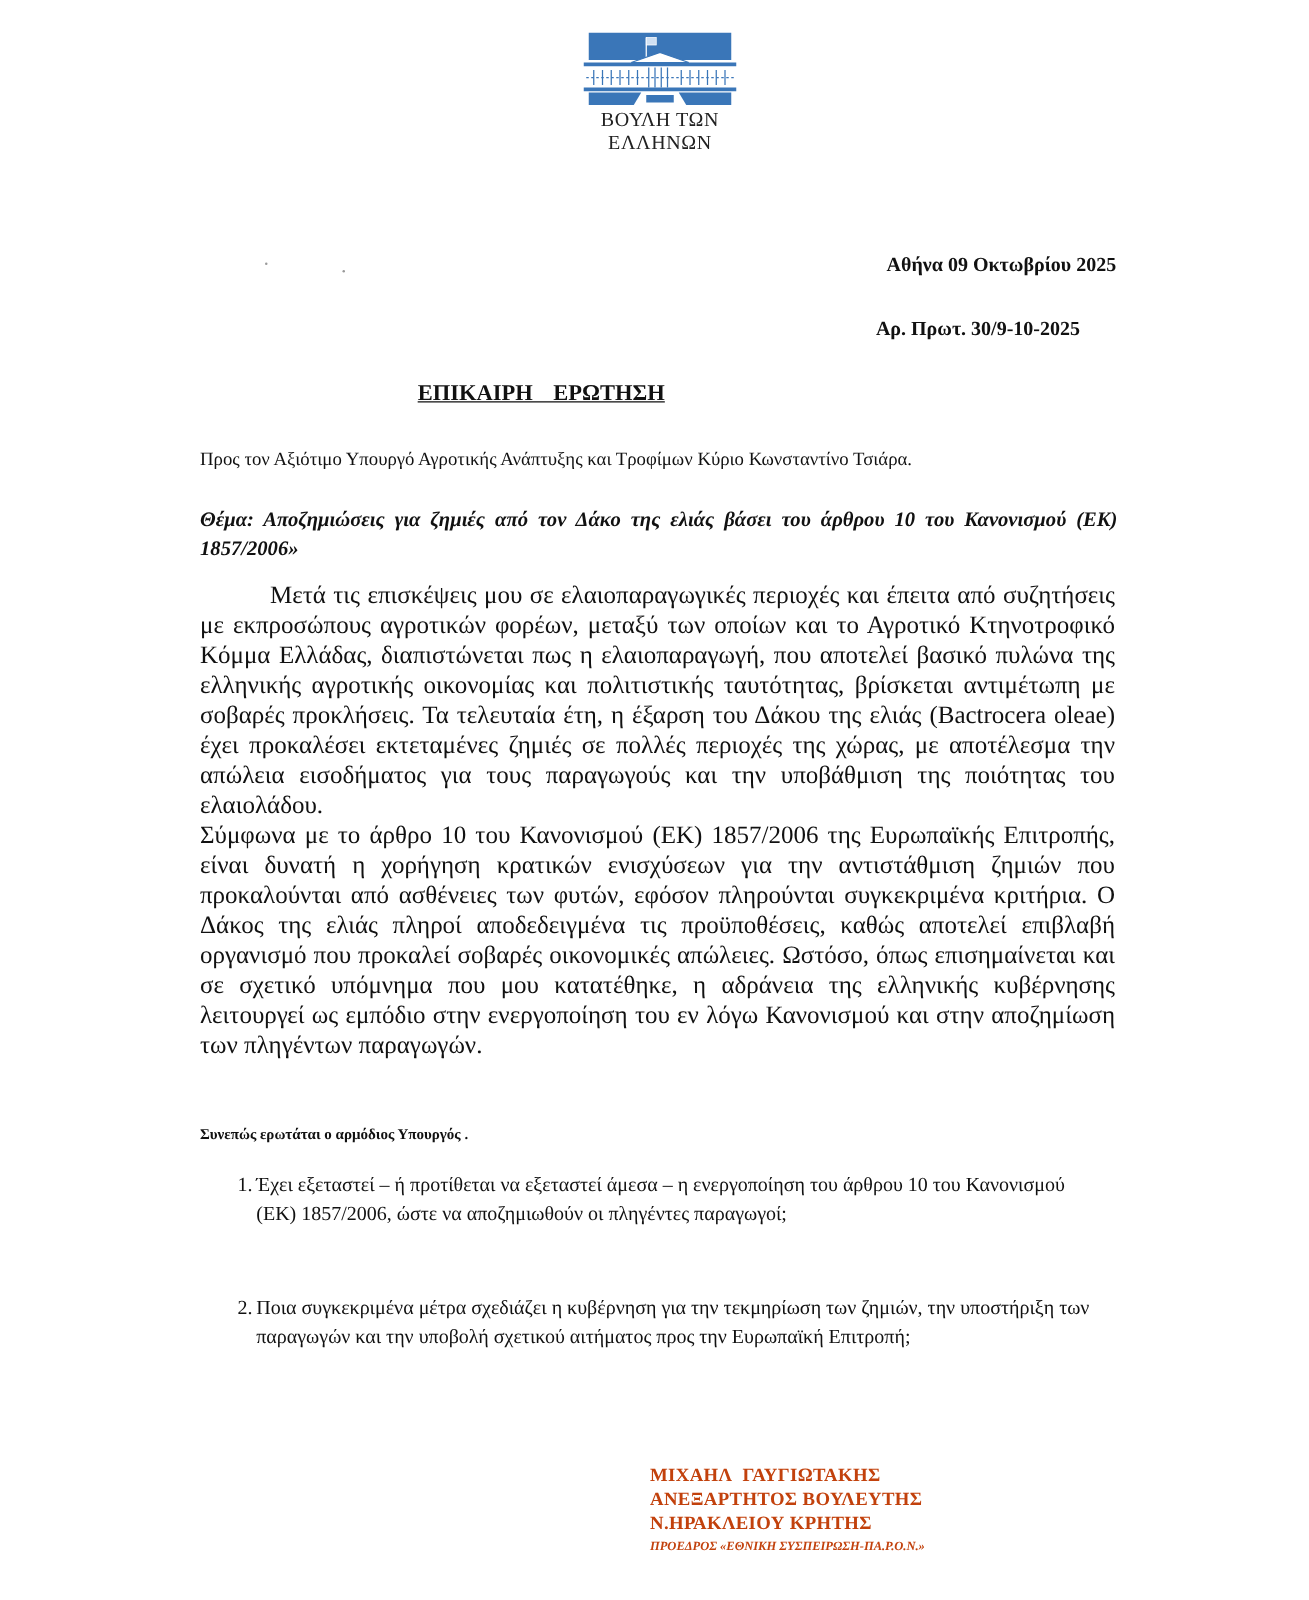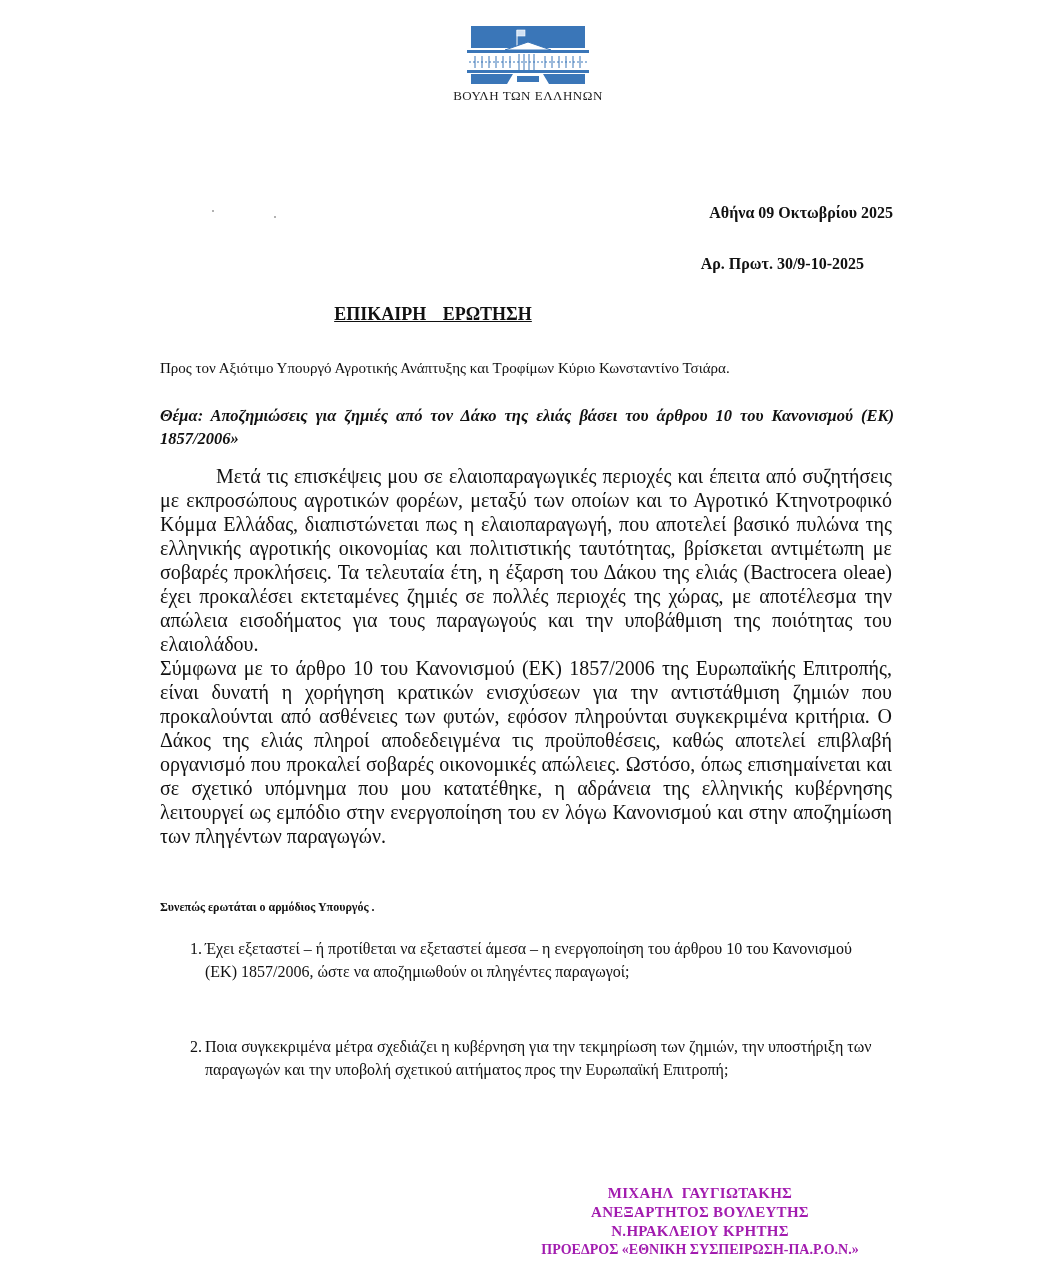--- a/index.html
+++ b/index.html
@@ -1,20 +1,20 @@
 <!DOCTYPE html>
 <html><head>
 <meta charset="utf-8">
 <style>
   html, body { margin: 0; padding: 0; background: #ffffff; }
   body { width: 1047px; height: 1280px; position: relative; overflow: hidden; color: #111; }
 
   .logo { position: absolute; left: 448px; top: 26px; width: 160px; text-align: center; }
   .logo svg { display: block; margin: 0 auto; }
-  .logo .org { font-family: "Liberation Serif", serif; font-size: 13px; letter-spacing: 0.5px; color: #222; margin-top: 4px; }
+  .logo .org { font-family: "Liberation Serif", serif; font-size: 16px; letter-spacing: 0.5px; color: #222; margin-top: 4px; }
 
   .dots { position: absolute; left: 210px; top: 210px; width: 70px; height: 10px; }
   .dots span { position: absolute; width: 2px; height: 2px; background: #999; border-radius: 1px; }
 
   .date { position: absolute; right: 154px; top: 204px; font-family: "Liberation Serif", serif; font-weight: bold; font-size: 16px; }
   .protocol { position: absolute; right: 183px; top: 255px; font-family: "Liberation Serif", serif; font-weight: bold; font-size: 16px; }
 
   .title { position: absolute; left: 0; width: 866px; top: 304px; text-align: center; font-family: "Liberation Serif", serif; font-weight: bold; font-size: 18px; }
   .title span { text-decoration: underline; word-spacing: 12px; }
 
@@ -26,24 +26,24 @@
   .body p.indent { text-indent: 56px; }
 
   .questions-heading { position: absolute; left: 160px; top: 900px; font-family: "Liberation Serif", serif; font-weight: bold; font-size: 12px; }
 
   .q { position: absolute; left: 190px; width: 690px; font-family: "Liberation Serif", serif; font-size: 16px; line-height: 23px; }
   .q .num { position: absolute; left: 0; top: 0; }
   .q .txt { margin-left: 15px; display: block; }
   .q1 { top: 937px; }
   .q2 { top: 1035px; }
 
-  .signature { position: absolute; left: 520px; top: 1172px; width: 360px; text-align: center; font-family: "Liberation Serif", serif; font-weight: bold; color: #a21caf; margin-top: 12px; }
+  .signature { position: absolute; left: 520px; top: 1172px; width: 360px; font-family: "Liberation Serif", serif; font-weight: bold; color: #c2410c; }
   .signature .l1, .signature .l2, .signature .l3 { font-size: 15px; line-height: 19px; letter-spacing: 0.3px; }
   .signature .l1 { word-spacing: 4px; }
-  .signature .l4 { font-size: 14px; line-height: 18px; }
+  .signature .l4 { font-size: 10px; line-height: 18px; font-style: italic; }
 </style>
 </head>
 <body>
 
 <div class="logo">
   <svg width="126" height="58" viewBox="0 0 126 58">
     <rect x="6" y="0" width="114" height="22" fill="#3a76b8"></rect>
     <line x1="52" y1="4" x2="52" y2="20" stroke="#fff" stroke-width="1"></line>
     <rect x="52" y="4" width="8" height="6" fill="#cfe0f3" stroke="#fff" stroke-width="0.6"></rect>
     <polygon points="2,24 124,24 124,27 2,27" fill="#3a76b8"></polygon>

